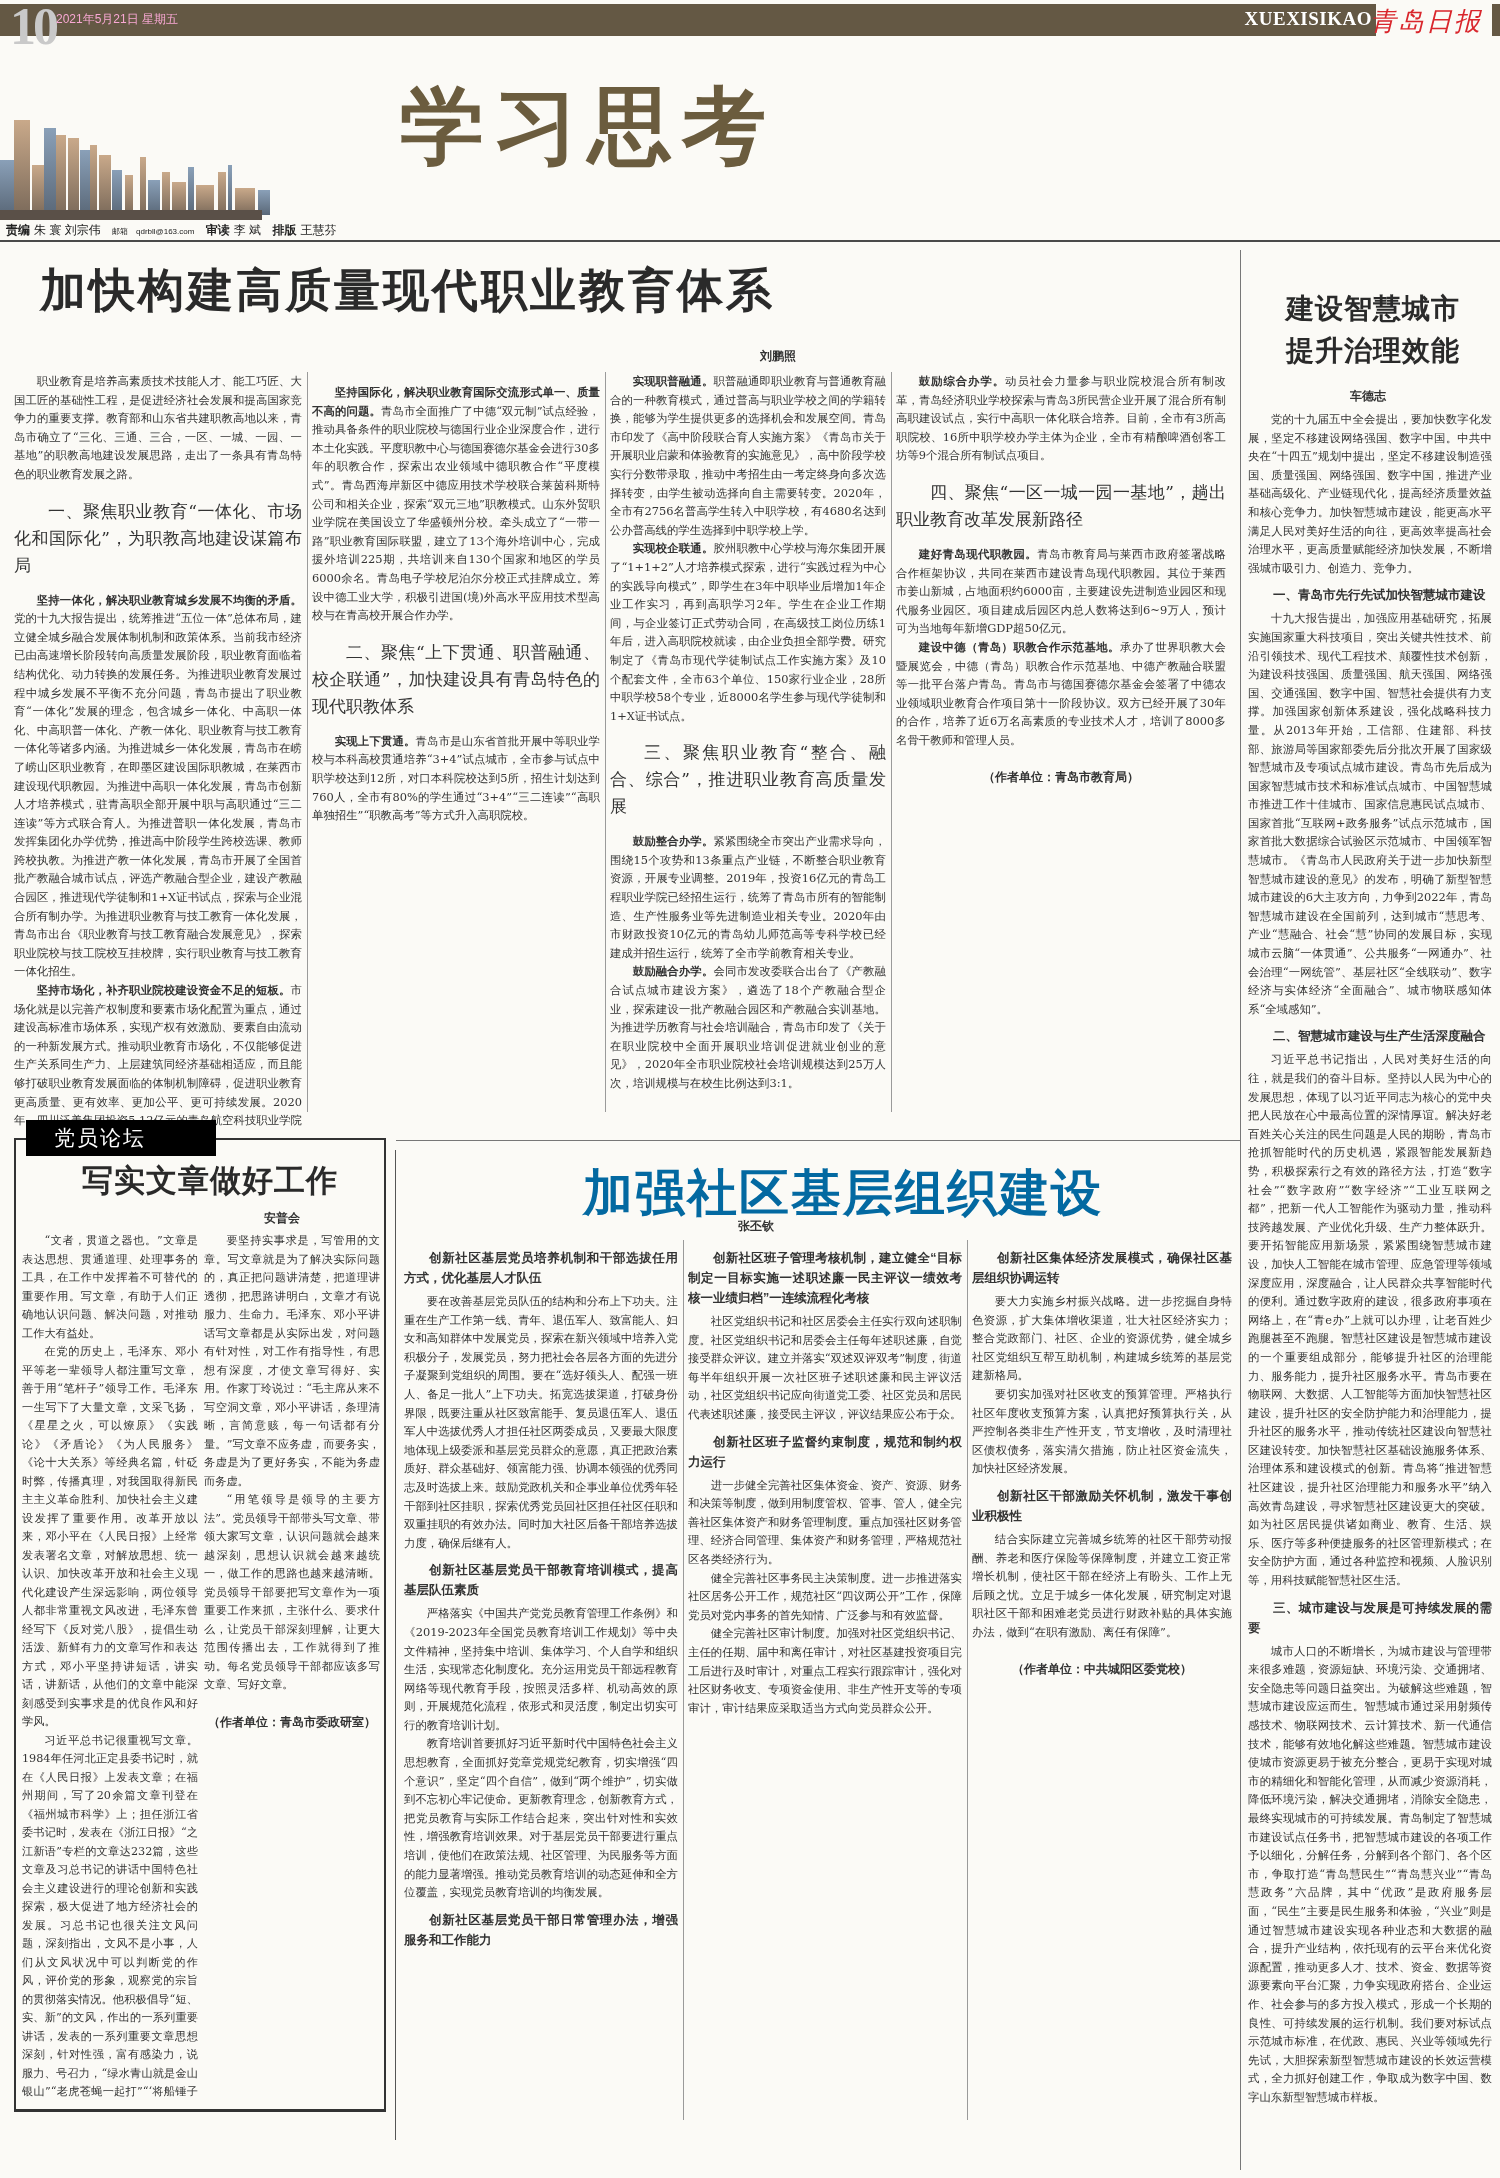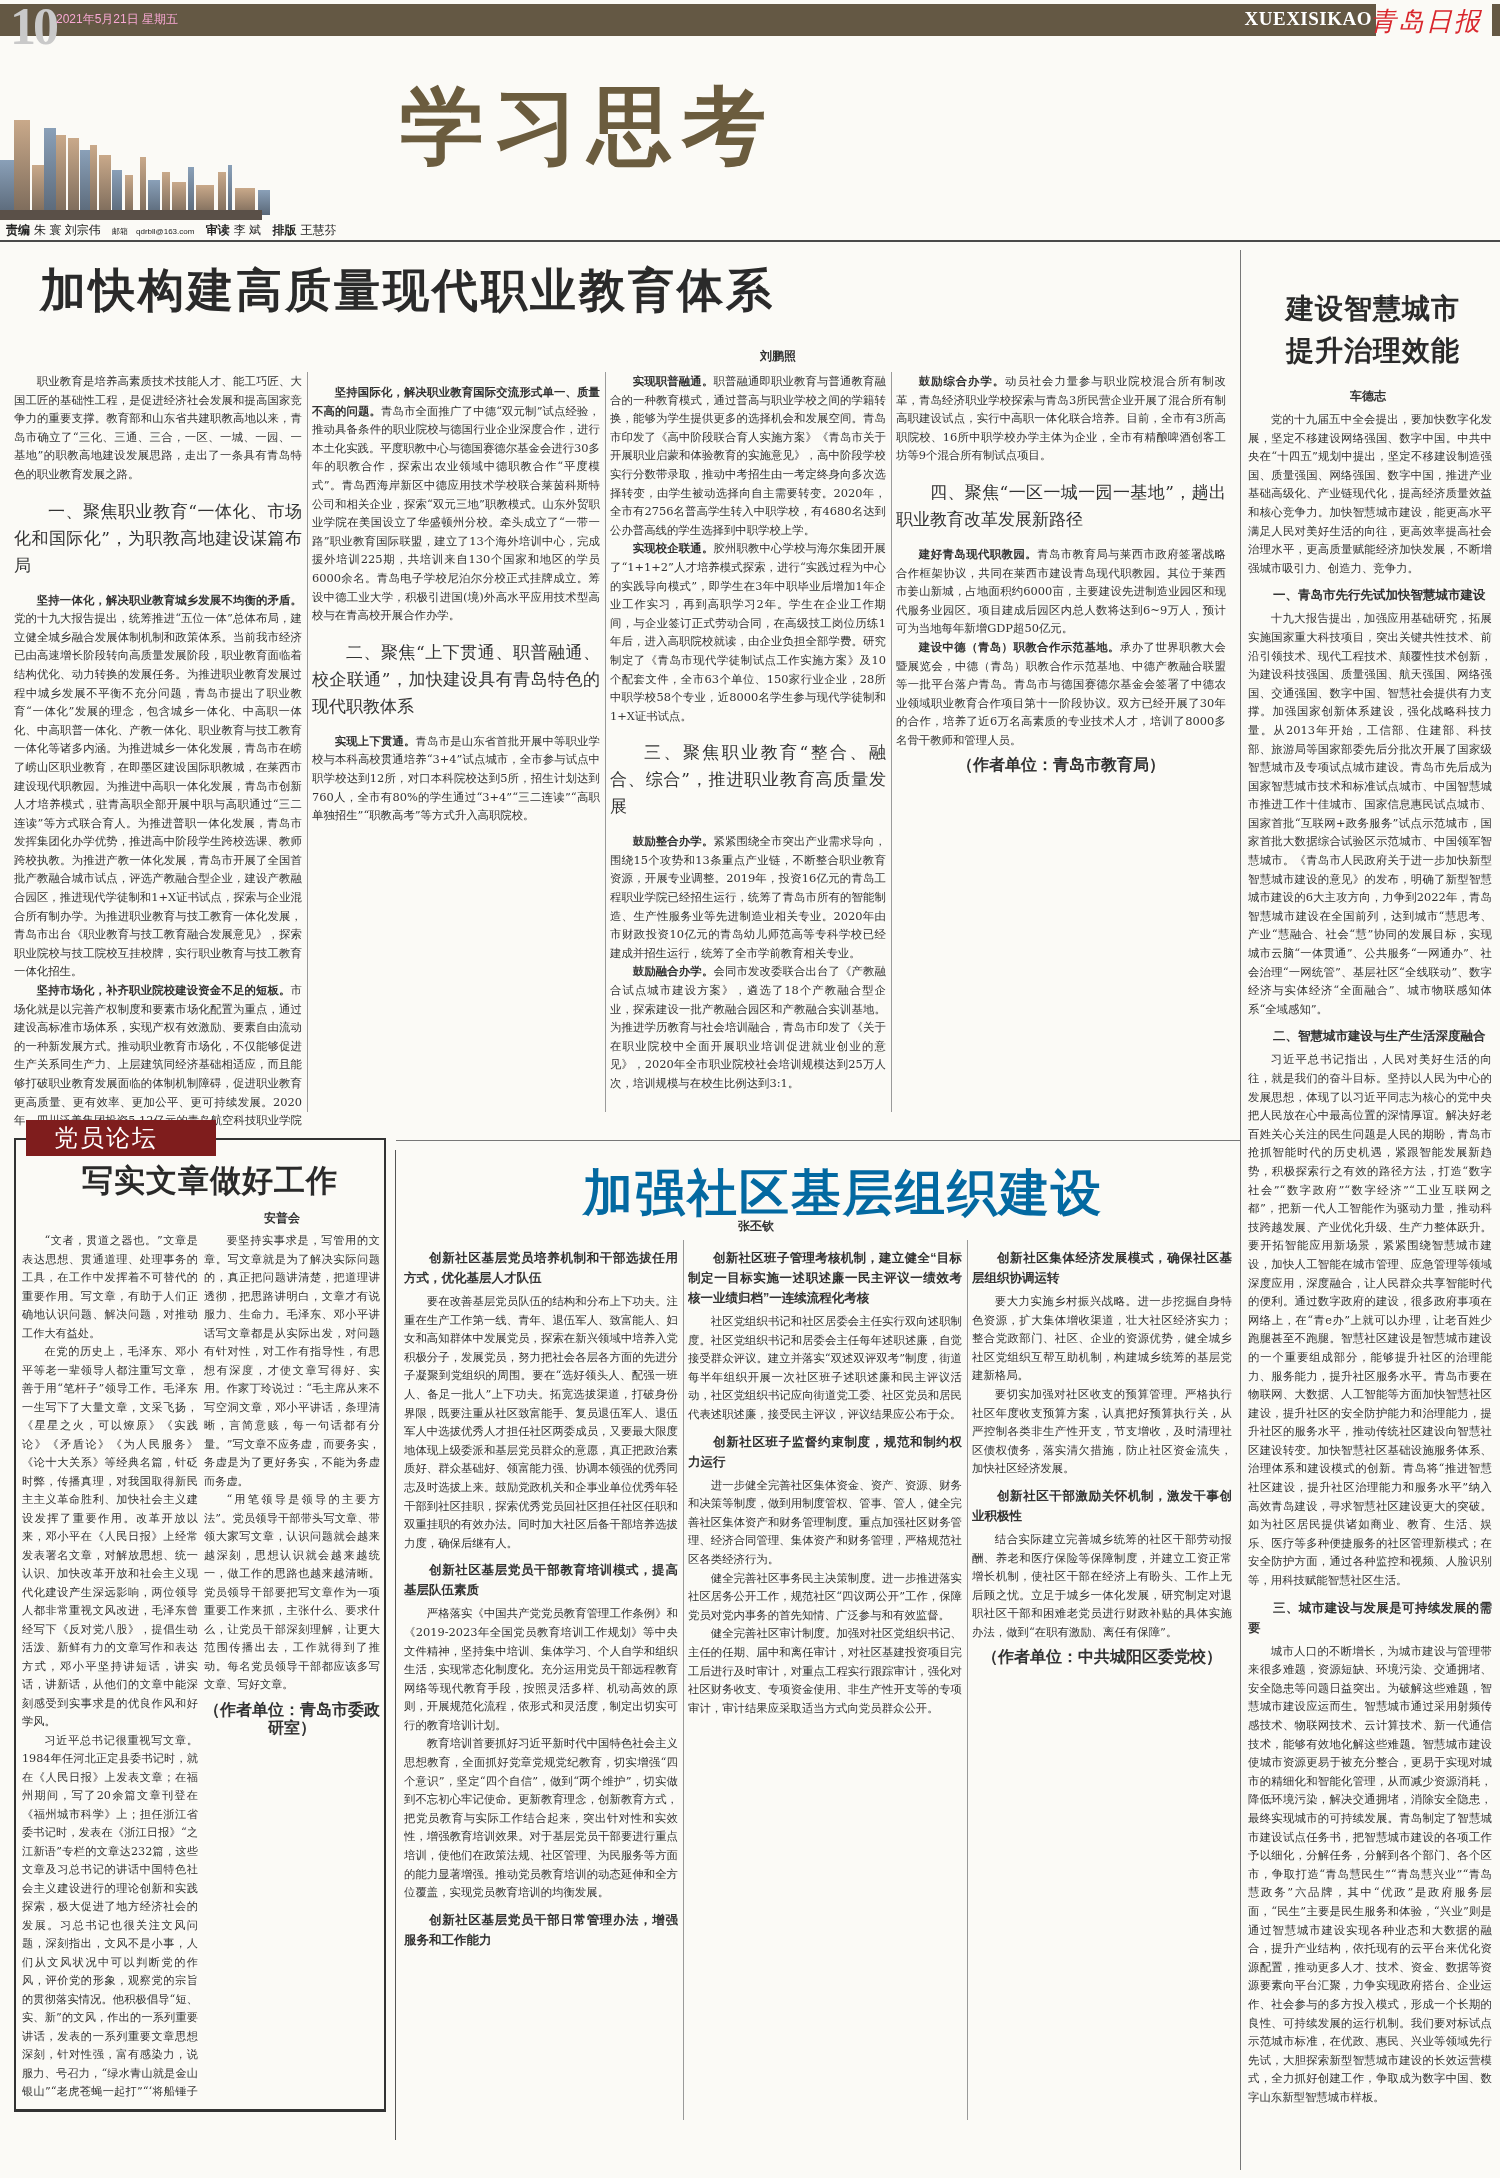--- a/index.html
+++ b/index.html
@@ -23,29 +23,29 @@
   .rule { position: absolute; left: 0; top: 240px; width: 1500px; height: 2px; background: #4a4a4a; }
 
   .headline-main { position: absolute; left: 40px; top: 260px; font-size: 46px; font-weight: bold; color: #2a2a2a; letter-spacing: 3px; }
   .byline { position: absolute; font-family: "Liberation Sans", sans-serif; font-weight: bold; font-size: 12px; color: #333; }
 
   .col { position: absolute; font-size: 11.4px; line-height: 18.6px; color: #333; text-align: justify; overflow: hidden; font-family: "DejaVu Serif", serif; }
   .col p { text-indent: 2em; margin-bottom: 0; }
   .col b { font-family: "Liberation Sans", sans-serif; font-weight: bold; }
   .subhead { font-size: 17px; line-height: 27px; color: #333; margin: 14px 0 12px; text-indent: 2em; }
   .subhead-sans { font-family: "Liberation Sans", sans-serif; font-weight: bold; font-size: 12.5px; line-height: 20px; margin: 8px 0 4px; text-indent: 2em; }
-  .affil { text-align: center; font-family: "Liberation Sans", sans-serif; font-weight: bold; font-size: 16px; margin-top: 6px; text-indent: 0; }
+  .affil { text-align: center; font-family: "Liberation Sans", sans-serif; font-weight: bold; font-size: 12px; margin-top: 18px; text-indent: 0; }
 
   .vline { position: absolute; width: 1px; background: #9a9a9a; }
   .hline { position: absolute; height: 1px; background: #9a9a9a; }
 
   .side-title { position: absolute; left: 1258px; top: 288px; width: 230px; text-align: center; font-size: 28px; line-height: 42px; font-weight: bold; color: #2a2a2a; letter-spacing: 1px; }
 
   .forum-box { position: absolute; left: 14px; top: 1138px; width: 372px; height: 974px; border: 2px solid #333; border-bottom-width: 3px; }
-  .forum-tag { position: absolute; left: 26px; top: 1120px; width: 190px; height: 36px; background: #7f1d1d; color: #fff; font-family: "Liberation Sans", sans-serif; font-size: 24px; line-height: 36px; padding-left: 28px; letter-spacing: 2px; }
+  .forum-tag { position: absolute; left: 26px; top: 1120px; width: 190px; height: 36px; background: #000000; color: #fff; font-family: "Liberation Sans", sans-serif; font-size: 21px; line-height: 36px; padding-left: 28px; letter-spacing: 2px; }
   .forum-title { position: absolute; left: 40px; top: 1160px; width: 340px; text-align: center; font-size: 31px; font-weight: bold; color: #2a2a2a; letter-spacing: 1px; }
   .forum-col { font-size: 11.2px; line-height: 18.5px; font-family: "DejaVu Serif", serif; }
 
   .headline-2 { position: absolute; left: 448px; top: 1160px; width: 790px; text-align: center; font-size: 50px; font-weight: bold; color: #0369a1; letter-spacing: 2px; }
 </style>
 </head>
 <body>
 
 <div class="masthead">
   <div class="page-num">10</div>

